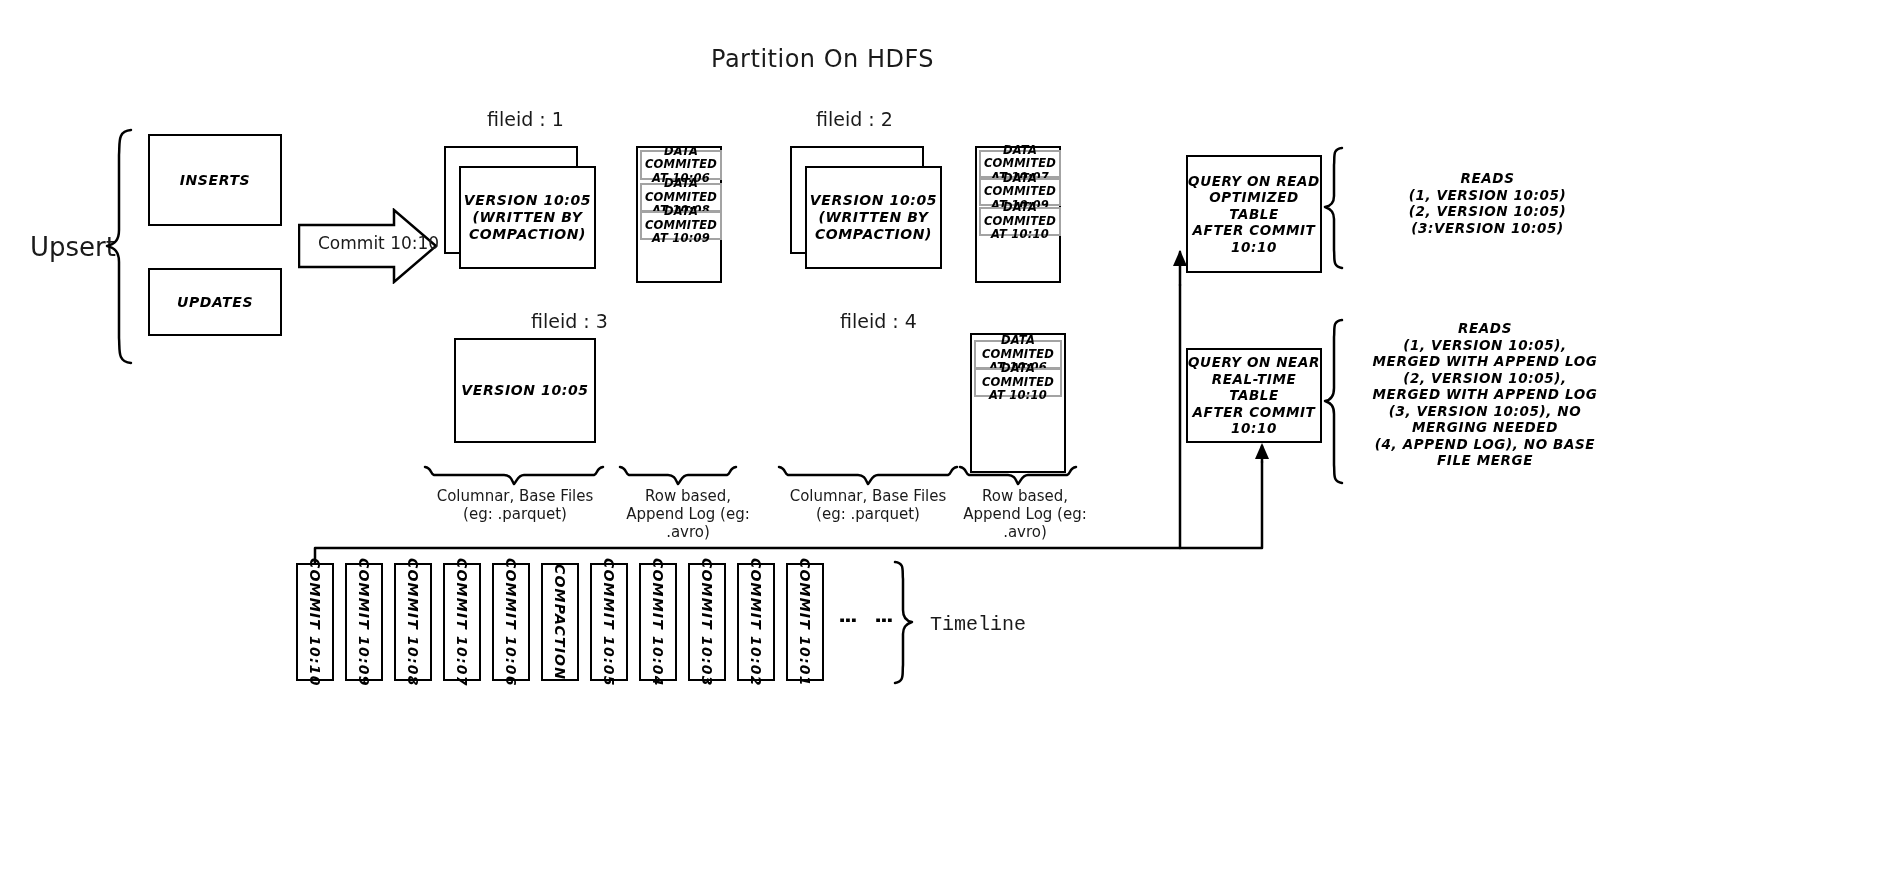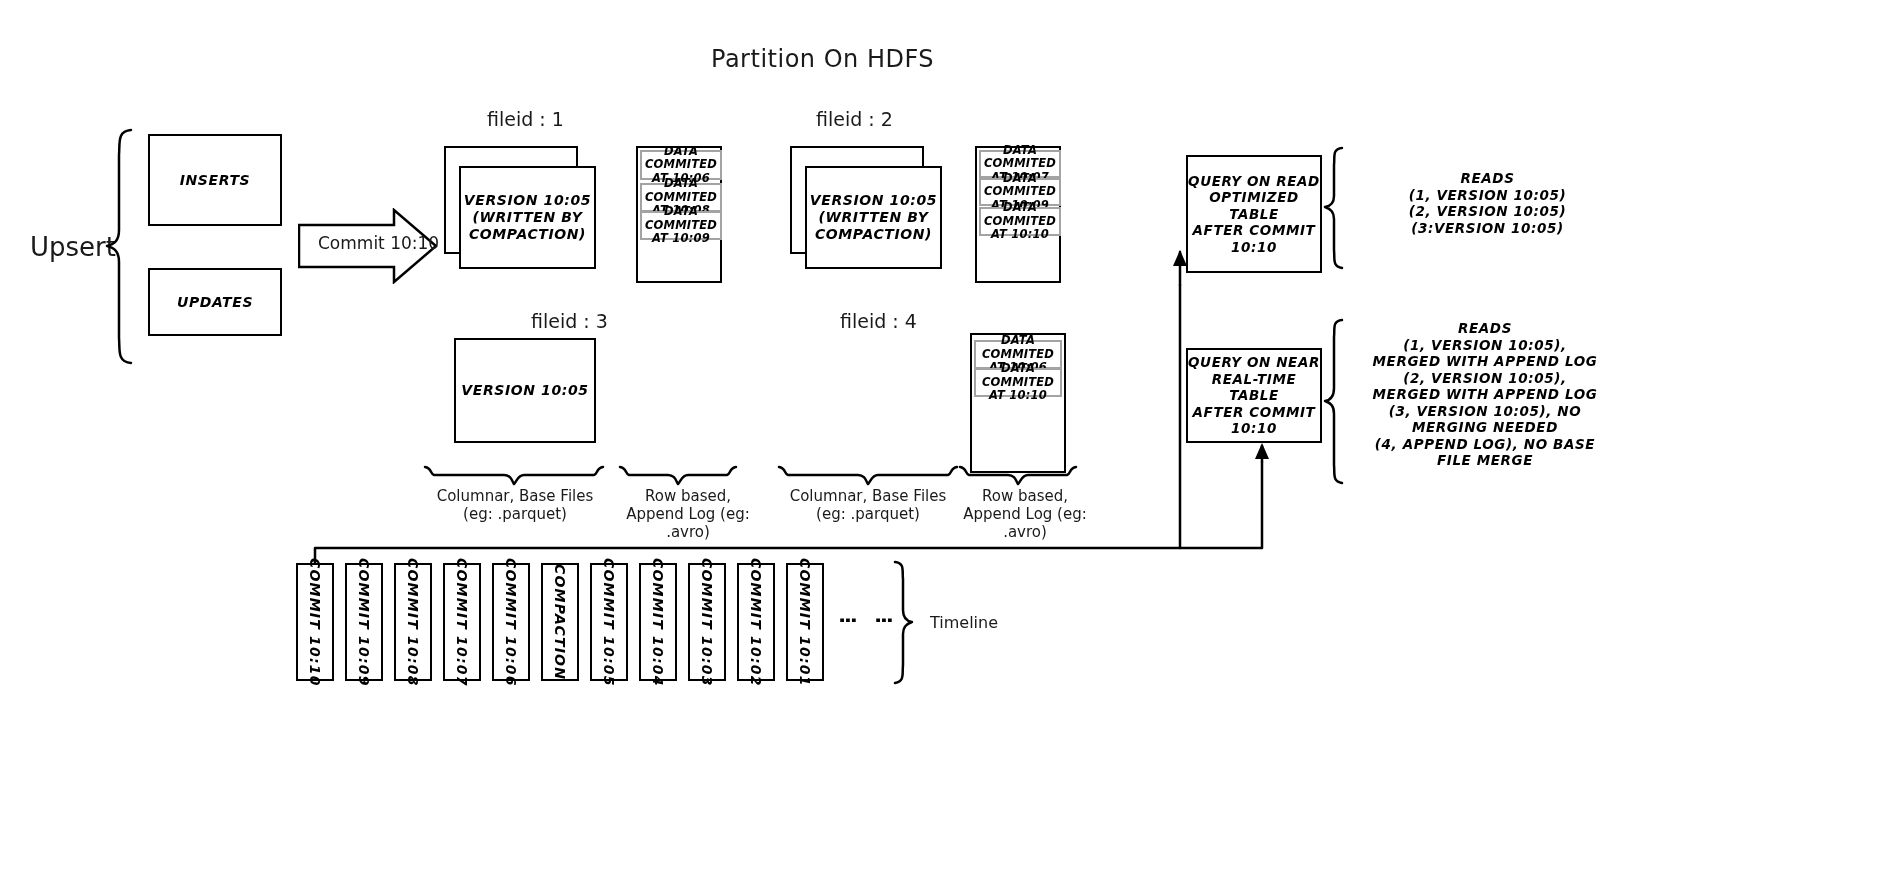--- a/index.html
+++ b/index.html
@@ -317,21 +317,21 @@
   <div class="abs vbox" style="left:737px; top:563px; width:38px; height:118px;">
     <span>COMMIT  10:02</span>
   </div>
   <div class="abs vbox" style="left:786px; top:563px; width:38px; height:118px;">
     <span>COMMIT  10:01</span>
   </div>
 
   <div class="abs dots" style="left:836px; top:610px;">⋮</div>
   <div class="abs dots" style="left:872px; top:610px;">⋮</div>
 
-  <div class="abs label-plain" style="left:930px; top:613px; font-size:16px;">Timeline</div>
+  <div class="abs label-plain" style="left:930px; top:613px; font-size:20px;font-family:Liberation Mono, monospace;">Timeline</div>
 
   <svg class="overlay">
     <g fill="none" stroke="#000000" stroke-width="2.5" stroke-linecap="round" stroke-linejoin="round">
 
       <path d="M131,130 C117,131 120,143 119,155 L119,230
                C119,240 115,244 107,246
                C115,248 119,252 119,262 L119,338
                C120,350 117,362 131,363"></path>
 
       <path d="M425,467 C432,468 430,474 434,475 L504,475

